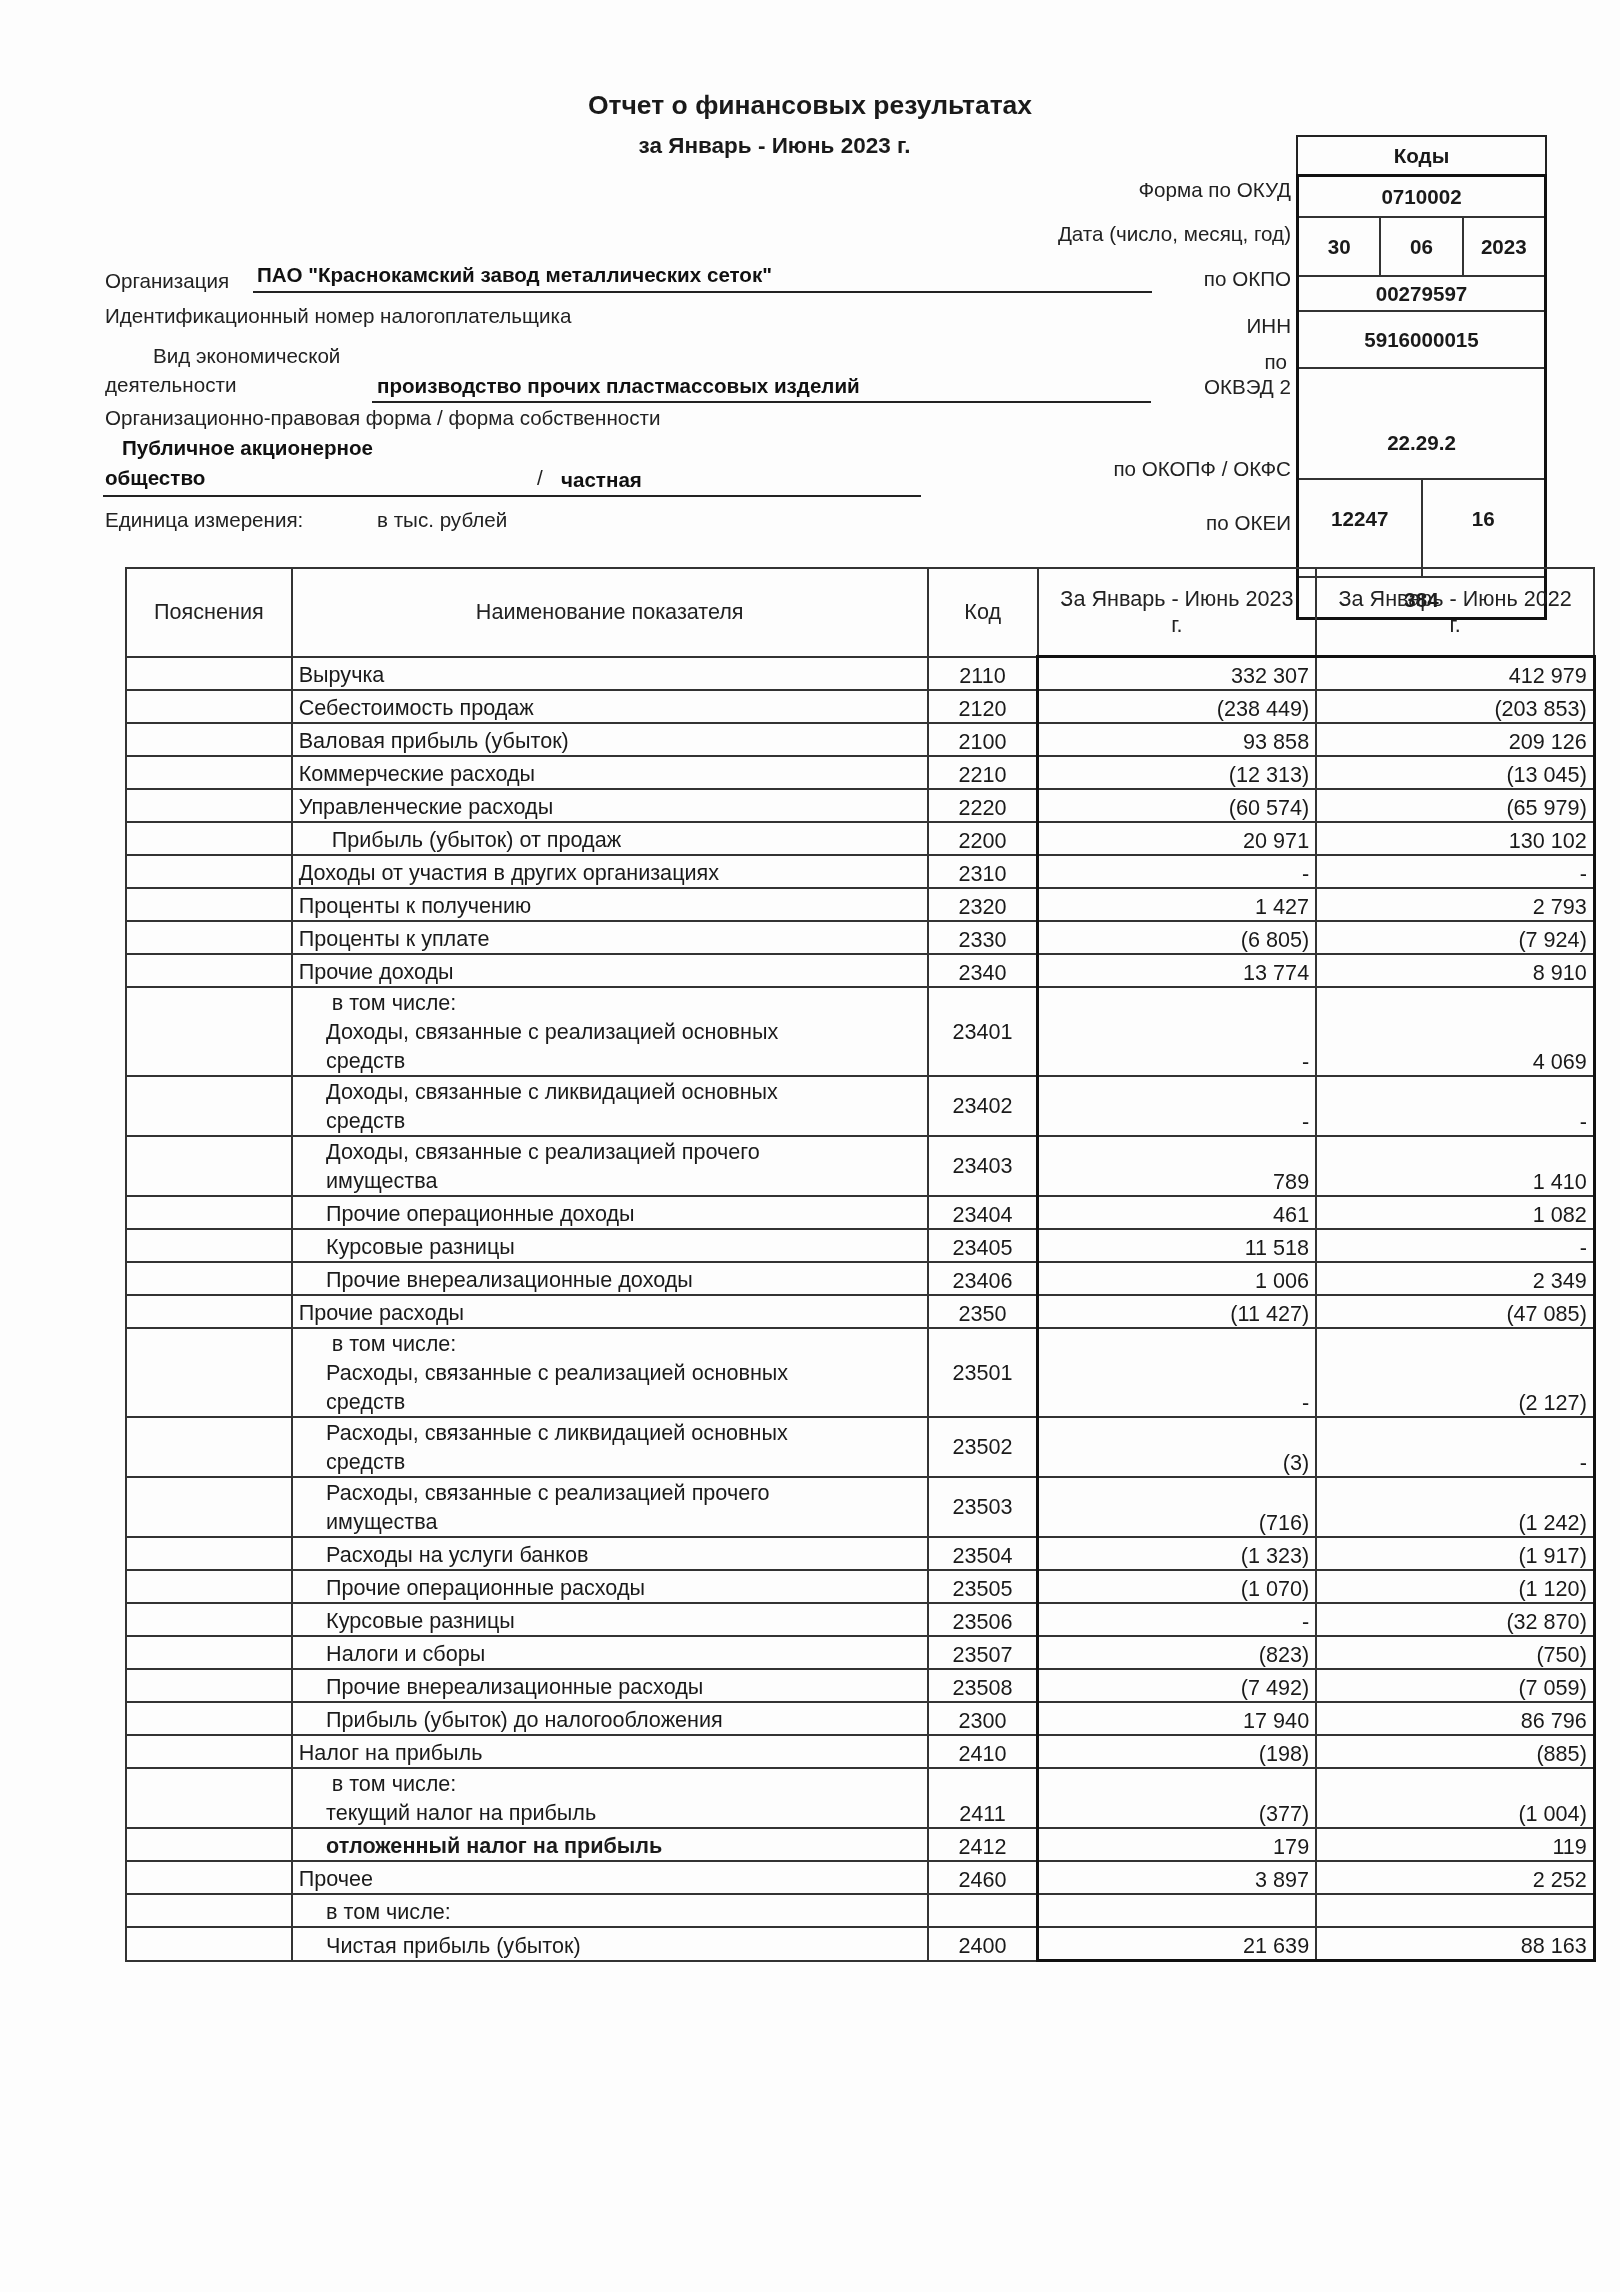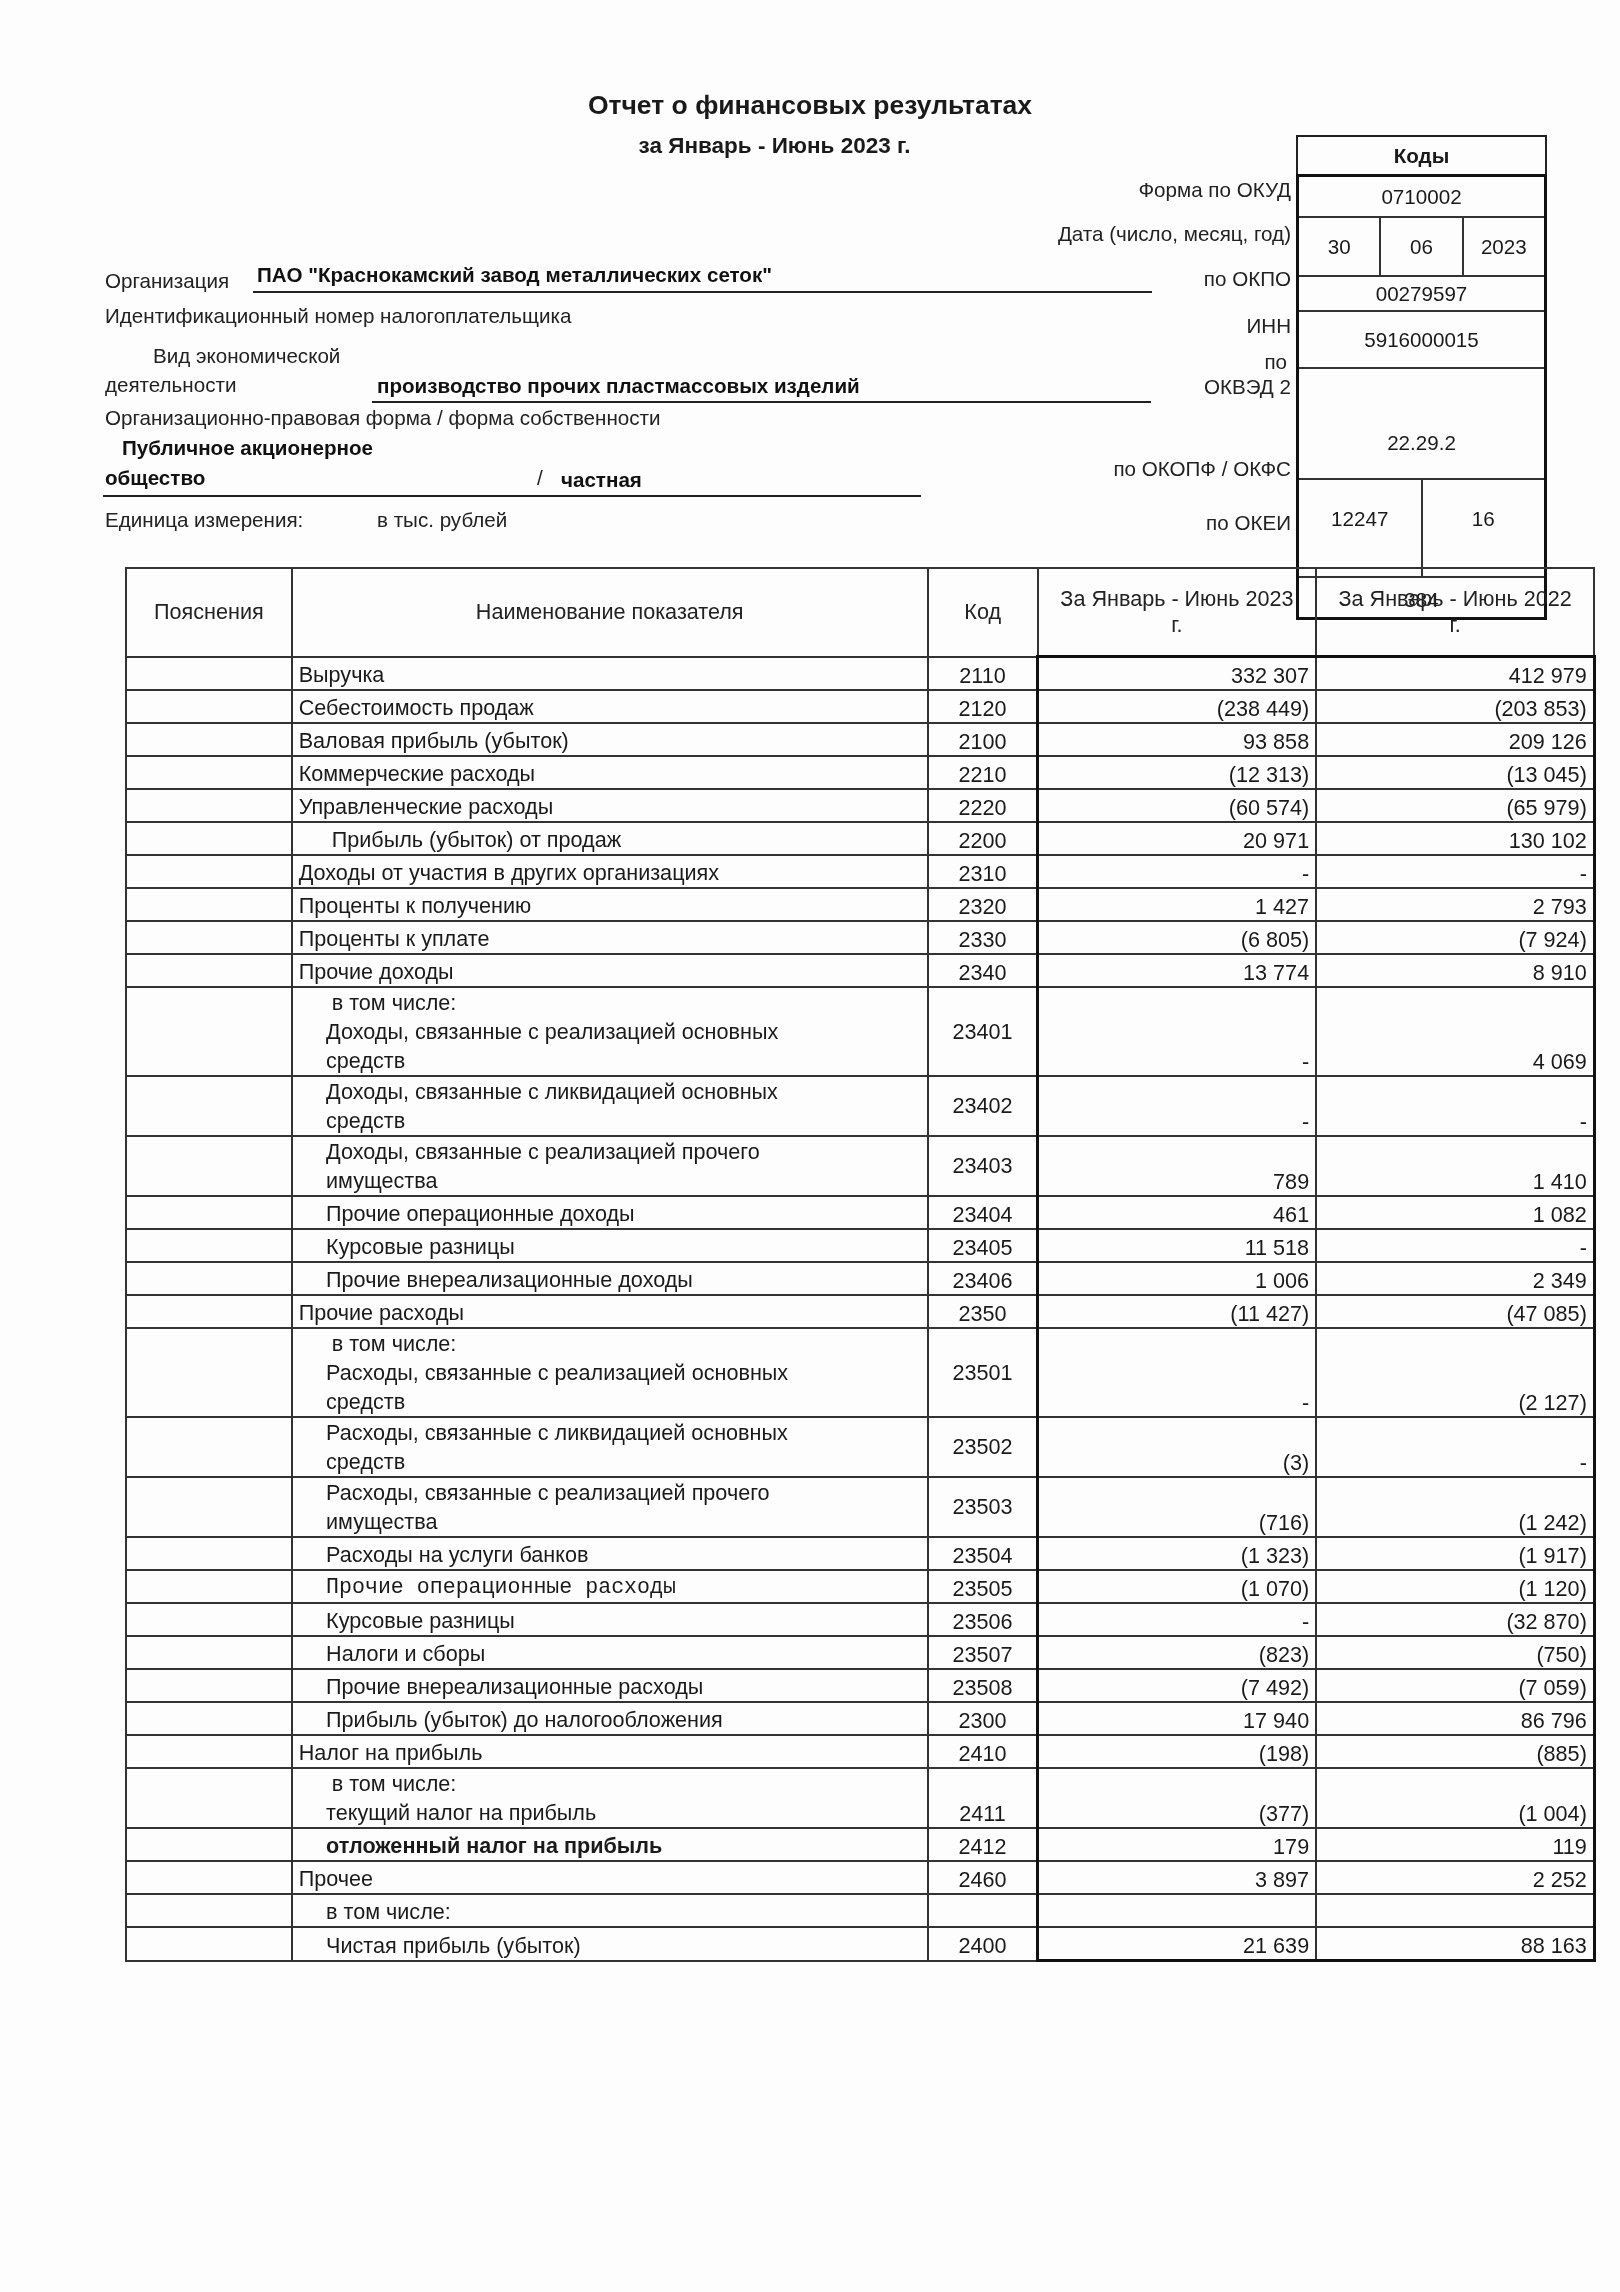--- a/index.html
+++ b/index.html
@@ -11,21 +11,21 @@
   .lbl { font-size:20.6px; color:#222; }
   .val { font-size:20.6px; font-weight:bold; color:#111; }
   .uline { position:absolute; height:0; border-top:2px solid #222; }
   .rlabel { font-size:20.6px; text-align:right; color:#222; }
 
   
   .codes { position:absolute; left:1296px; top:135px; width:251px; }
   .codes-head { height:37px; border:2px solid #222; border-bottom:none; text-align:center;
                 font-size:20.6px; font-weight:bold; line-height:37px; }
   .codes-body { border:3.9px solid #111; }
-  .crow { border-bottom:2px solid #333; display:flex; font-size:20.6px; font-weight:normal; }
+  .crow { border-bottom:2px solid #333; display:flex; font-size:20.6px; font-weight:bold; }
   .crow:last-child { border-bottom:none; }
   .crow > div { flex:1; text-align:center; }
   .crow > div + div { border-left:2px solid #333; }
 
   
   table.fin { position:absolute; left:125px; top:567px; border-collapse:collapse; font-size:21.6px; }
   table.fin td, table.fin th { border:2px solid #333; padding:0 5.9px; }
   table.fin th { font-weight:normal; height:86px; vertical-align:middle; text-align:center; color:#222; }
   table.fin td { height:31px; vertical-align:bottom; line-height:27.4px; }
   .c-note { width:152px;margin-top:47px; }
@@ -311,21 +311,21 @@
         <td class="c-name">
           <span class="sub" style="padding-left: 27.4px;">Расходы на услуги банков</span>
         </td>
         <td class="c-code">23504</td>
         <td class="c-v1">(1 323)</td>
         <td class="c-v2">(1 917)</td>
       </tr>
       <tr>
         <td class="c-note"></td>
         <td class="c-name">
-          <span class="sub" style="padding-left: 27.4px; font-family: Liberation Mono, monospace;">Прочие операционные расходы</span>
+          <span class="sub" style="padding-left: 27.4px;">Прочие операционные расходы</span>
         </td>
         <td class="c-code">23505</td>
         <td class="c-v1">(1 070)</td>
         <td class="c-v2">(1 120)</td>
       </tr>
       <tr>
         <td class="c-note"></td>
         <td class="c-name">
           <span class="sub" style="padding-left: 27.4px;">Курсовые разницы</span>
         </td>

